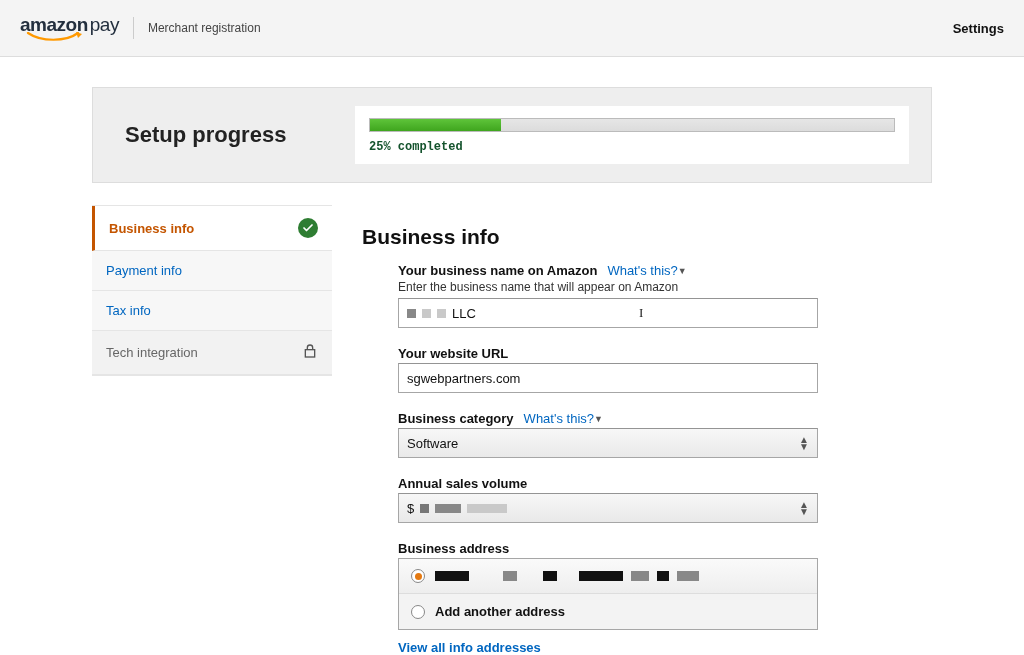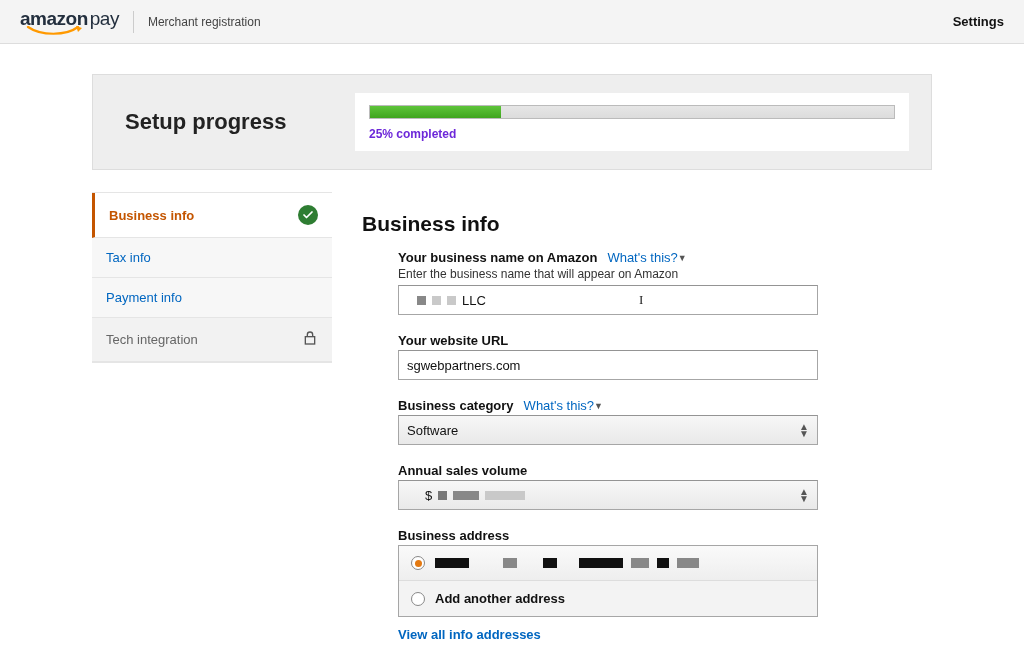--- a/index.html
+++ b/index.html
@@ -9,21 +9,21 @@
       color: #111;
       font-size: 13px;
     }
     .top-header {
       display: flex;
       align-items: center;
       justify-content: space-between;
       padding: 8px 20px;
       background: #f4f4f4;
       border-bottom: 1px solid #ddd;
-      height: 44px;
+      height: 57px;
     }
     .header-left { display: flex; align-items: center; }
     .logo-box { display: flex; align-items: flex-end; gap: 2px; }
     .logo-text { font-size: 19px; font-weight: 700; color: #232f3e; letter-spacing: -0.5px; display:inline-block; }
     .logo-pay { font-size: 19px; font-weight: 300; color: #232f3e; letter-spacing: -0.5px;}
     .logo-smile { display:block; margin-top:-4px; margin-left:6px; }
     .header-divider {
       width: 1px; height: 22px; background: #ccc; margin: 0 14px;
     }
     .header-title { font-size: 12px; color: #444; font-weight: 400; }
@@ -55,21 +55,21 @@
       background: linear-gradient(#e6e6e6,#dcdcdc);
       border: 1px solid #bbb;
       position: relative;
       overflow: hidden;
     }
     .progress-bar-inner {
       height: 100%;
       background: linear-gradient(#5ec43a,#3fa51e);
       width: 25%;
     }
-    .progress-label { font-size: 12px; font-weight: 700; margin-top: 8px; color:#6d28d9;}
+    .progress-label { font-size: 12px; font-weight: 700; margin-top: 8px; color:#14532d;font-family:Liberation Mono, monospace;}
 
     .main-columns { display: flex; gap: 30px; align-items:flex-start; }
 
     .side-steps {
       width: 240px;
       border: 1px solid #e5e5e5;
       border-left: none;
       border-right: none;
       background: #fff;
     }
@@ -132,21 +132,21 @@
     .address-option:last-child { border-bottom:none;}
     .radio {
       width:14px; height:14px; border-radius:50%; border:1px solid #888; background:#fff;
       display:flex; align-items:center; justify-content:center; flex-shrink:0;
     }
     .radio.checked::after { content:""; width:7px; height:7px; border-radius:50%; background:#e47911;}
     .address-text { font-size:13px; font-weight:700; display:flex; gap:8px; align-items:center; flex-wrap:wrap;}
     .redact { display:inline-block; background:#111; height:10px; }
     .redact.light { background:#888;}
     .view-all-link { color:#0066c0; font-size:13px; cursor:pointer; display:inline-block; margin-top:10px; font-weight:700;}
-    .input-redact-row { display:flex; align-items:center; gap:6px;padding-left:18px;}
+    .input-redact-row { display:flex; align-items:center; gap:6px;}
     .sq { display:inline-block; width:9px; height:9px; background:#888;}
   </style>
 </head>
 <body>
 
 <div class="top-header">
   <div class="header-left">
     <div>
       <div class="logo-box">
         <span class="logo-text">amazon</span>
@@ -180,24 +180,24 @@
     <div class="side-steps">
       <div class="step-item active">
         <span>Business info</span>
         <span class="check-circle">
           <svg viewBox="0 0 24 24">
               <path d="M4 12 l5 5 l11 -11" stroke="#fff" stroke-width="3.5" fill="none" stroke-linecap="round" stroke-linejoin="round"></path>
             </svg>
         </span>
       </div>
       <div class="step-item link">
+        <span>Payment info</span>
+      </div>
+      <div class="step-item link">
         <span>Tax info</span>
-      </div>
-      <div class="step-item link">
-        <span>Payment info</span>
       </div>
       <div class="step-item locked">
         <span>Tech integration</span>
         <span class="lock-icon">
           <svg viewBox="0 0 24 24">
               <rect x="5" y="10" width="14" height="11" stroke="#555" stroke-width="2" fill="none"></rect>
               <path d="M8 10 V7 a4 4 0 0 1 8 0 V10" stroke="#555" stroke-width="2" fill="none"></path>
             </svg>
         </span>
       </div>

